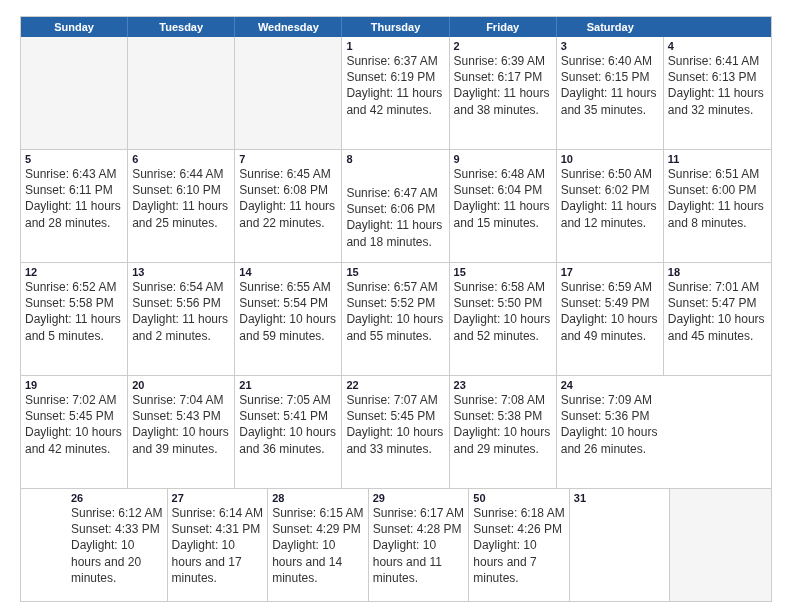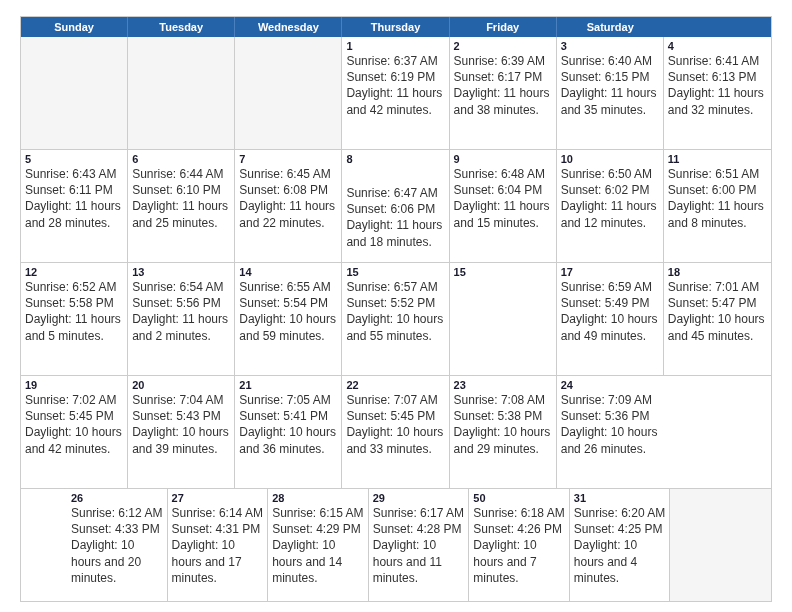--- a/index.html
+++ b/index.html
@@ -219,20 +219,23 @@
 Daylight: 10 hours and 59 minutes.</div>
           </div>
           <div class="cal-cell">
             <div class="day-num">15</div>
             <div class="day-info" style="white-space: pre-line;">Sunrise: 6:57 AM
 Sunset: 5:52 PM
 Daylight: 10 hours and 55 minutes.</div>
           </div>
           <div class="cal-cell">
             <div class="day-num">15</div>
+            <div class="day-info" style="white-space: pre-line;">Sunrise: 6:58 AM
+Sunset: 5:50 PM
+Daylight: 10 hours and 52 minutes.</div>
           </div>
           <div class="cal-cell">
             <div class="day-num">17</div>
             <div class="day-info" style="white-space: pre-line;">Sunrise: 6:59 AM
 Sunset: 5:49 PM
 Daylight: 10 hours and 49 minutes.</div>
           </div>
           <div class="cal-cell">
             <div class="day-num">18</div>
             <div class="day-info" style="white-space: pre-line;">Sunrise: 7:01 AM
@@ -304,21 +307,18 @@
 Daylight: 10 hours and 11 minutes.</div>
           </div>
           <div class="cal-cell">
             <div class="day-num">50</div>
             <div class="day-info" style="white-space: pre-line;">Sunrise: 6:18 AM
 Sunset: 4:26 PM
 Daylight: 10 hours and 7 minutes.</div>
           </div>
           <div class="cal-cell">
             <div class="day-num">31</div>
-            <div class="day-info" style="white-space: pre-line;">Sunrise: 6:20 AM
-Sunset: 4:25 PM
-Daylight: 10 hours and 4 minutes.</div>
           </div>
           <div class="cal-cell empty"></div>
         </div>
       </div>
   </div>
 </div>
 
 </body></html>

